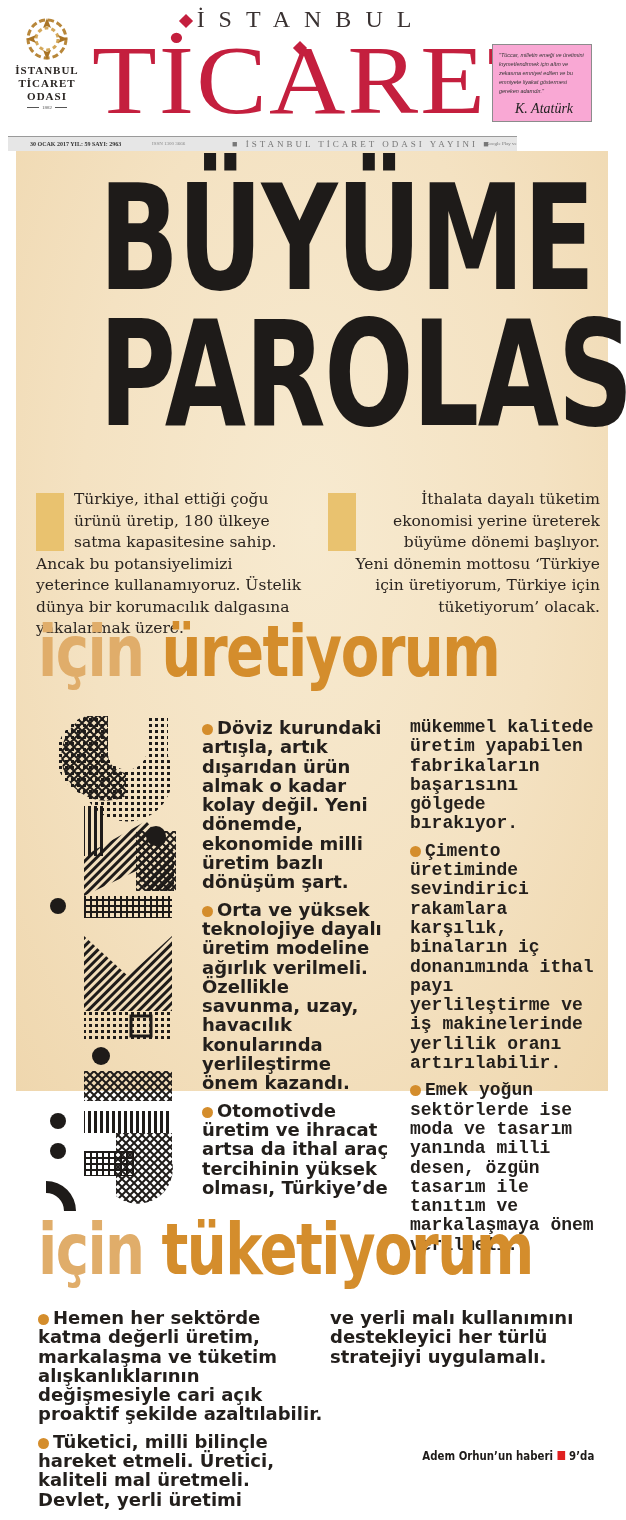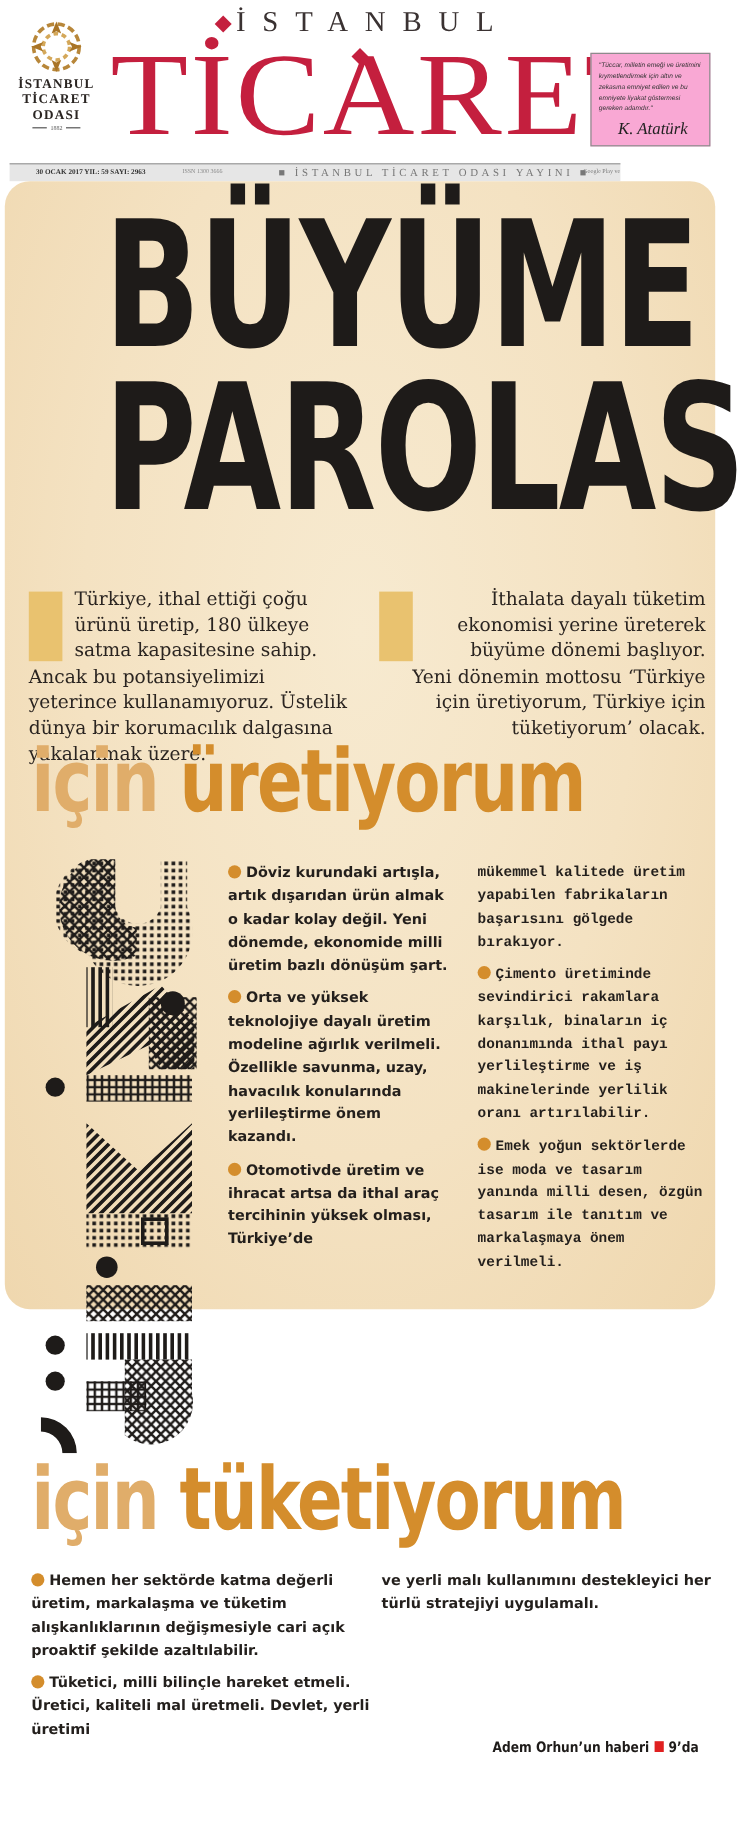--- a/index.html
+++ b/index.html
@@ -17,36 +17,36 @@
   .brand{position:absolute;left:92px;top:36px;width:410px;height:88px;font-family:"Liberation Serif",serif;font-size:98px;line-height:88px;letter-spacing:2px;color:#c41f3e;text-align:center;transform:scaleX(1.08);transform-origin:left top;}
   .quote-box{position:absolute;left:492px;top:44px;width:98px;height:76px;border:1px solid #8c8c8c;background:#f9a8d4;}
   .quote-text{position:absolute;left:6px;top:6px;width:88px;font-style:italic;font-size:5.5px;line-height:9px;color:#333;}
   .quote-sign{position:absolute;left:22px;top:56px;font-family:"Liberation Serif",serif;font-style:italic;font-size:14px;color:#222;}
   .dateline{position:absolute;left:8px;top:136px;width:509px;height:14px;background:#e6e6e6;border-top:1px solid #9a9a9a;font-family:"Liberation Serif",serif;font-size:6px;line-height:14px;color:#333;}
   .dateline .d1{position:absolute;left:22px;font-weight:bold;}
   .dateline .d2{position:absolute;left:144px;color:#888;font-size:5px;}
   .dateline .d3{position:absolute;left:224px;font-size:9px;letter-spacing:3px;color:#777;}
   .dateline .d4{position:absolute;left:478px;color:#777;font-size:5px;}
   
-  .paper{position:absolute;left:4px;top:151px;width:592px;height:940px;
-    background:radial-gradient(ellipse at 50% 40%, #f7ead0 0%, #f4e2c2 55%, #efd7ae 100%);border-radius:21px;}
+  .paper{position:absolute;left:16px;top:151px;width:592px;height:940px;
+    background:radial-gradient(ellipse at 50% 40%, #f7ead0 0%, #f4e2c2 55%, #efd7ae 100%);}
   .headline{position:absolute;left:0;width:592px;font-family:"DejaVu Sans",sans-serif;font-weight:bold;color:#1e1b19;text-align:center;letter-spacing:-2px;}
   .h1{top:22px;font-size:146px;line-height:130px;transform:scaleX(0.72);transform-origin:center top;white-space:nowrap;}
   .h2{top:158px;font-size:146px;line-height:130px;transform:scaleX(0.72);transform-origin:center top;white-space:nowrap;}
   .deck{position:absolute;top:308px;width:272px;font-family:"DejaVu Serif",serif;font-size:15.5px;line-height:21.5px;color:#2a2420;margin-top:30px;}
   .deck .bar{float:left;width:28px;height:58px;background:#e9c26f;margin:4px 10px 0 0;}
   .deck-left{left:20px;}
   .deck-right{left:312px;text-align:right;}
   .section-title{position:absolute;left:22px;width:580px;font-family:"DejaVu Sans",sans-serif;font-weight:bold;font-size:72px;line-height:80px;white-space:nowrap;transform:scaleX(0.78);transform-origin:left top;letter-spacing:-2px;}
   .section-title .a{color:#e0ad6a;}
   .section-title .b{color:#d48d2c;}
   .st1{top:460px;}
   .st2{top:1058px;}
   .motif{position:absolute;left:30px;top:560px;width:130px;height:500px;}
-  .col{position:absolute;font-family:"DejaVu Sans",sans-serif;font-weight:bold;font-size:12px;line-height:19.3px;color:#231f1c;}
+  .col{position:absolute;font-family:"DejaVu Sans",sans-serif;font-weight:bold;font-size:18px;line-height:19.3px;color:#231f1c;}
   .col p{margin:0 0 8px 0;}
   .bullet{display:inline-block;width:11px;height:11px;border-radius:50%;background:#d48d2c;margin-right:4px;vertical-align:-1px;}
   .c1{left:186px;top:567px;width:188px;}
   .c2{left:394px;top:567px;width:190px;font-family:Liberation Mono, monospace;}
   .c3{left:22px;top:1157px;width:290px;}
   .c4{left:314px;top:1157px;width:278px;}
   .byline{position:absolute;right:14px;top:1298px;font-family:"DejaVu Sans",sans-serif;font-weight:bold;font-size:12px;color:#1e1b19;transform:scaleX(0.85);transform-origin:right top;}
   .byline .sq{display:inline-block;width:9px;height:9px;background:#e02020;margin:0 5px;vertical-align:0;}
 </style>
 </head>

